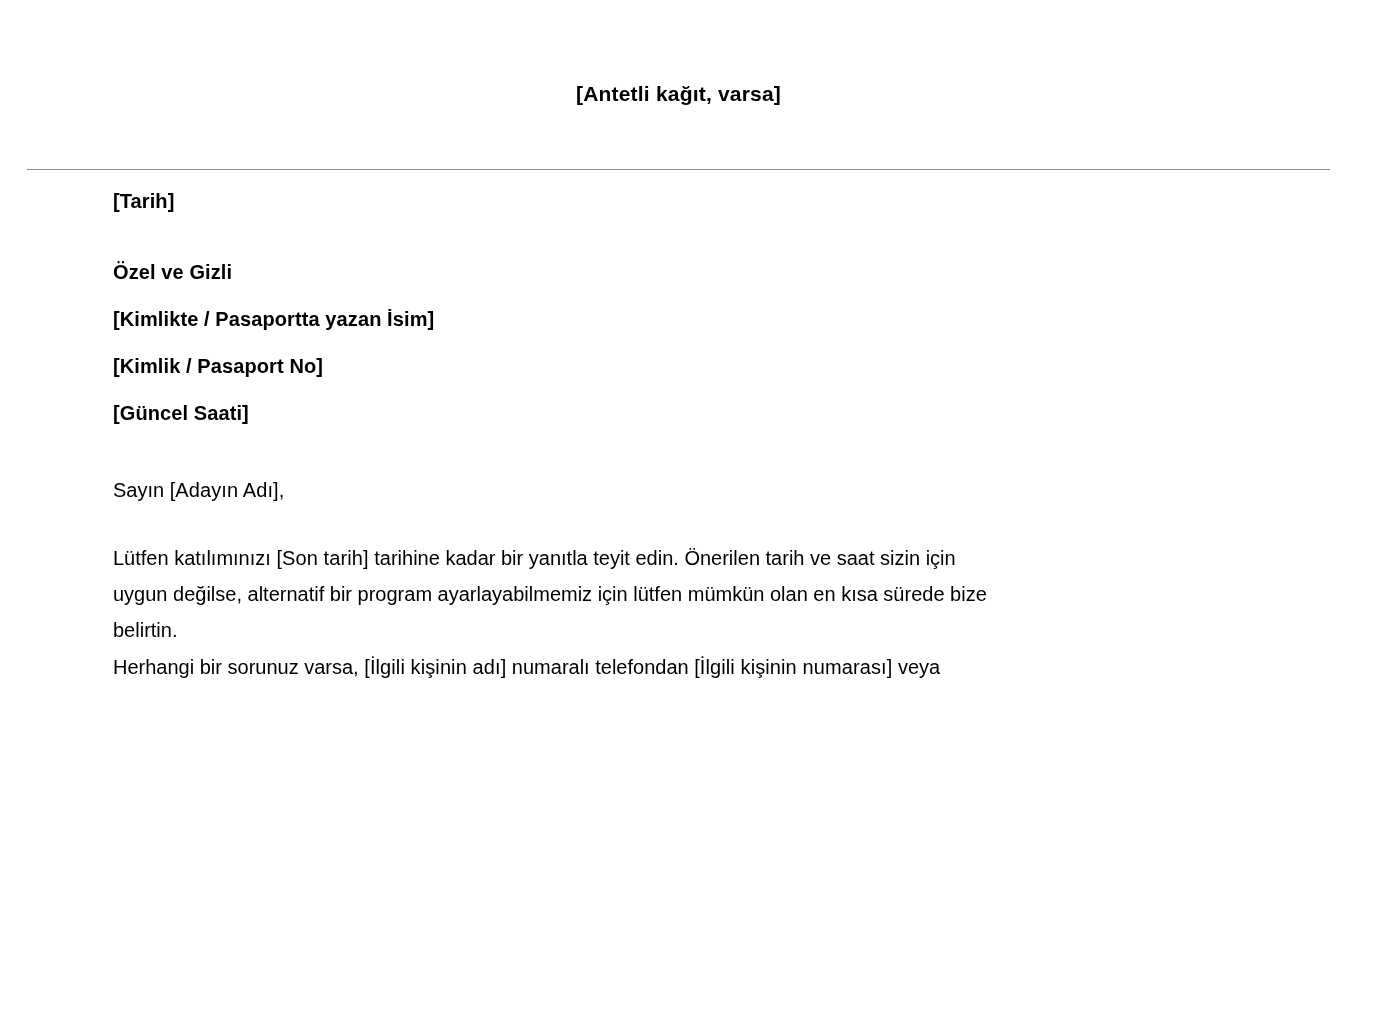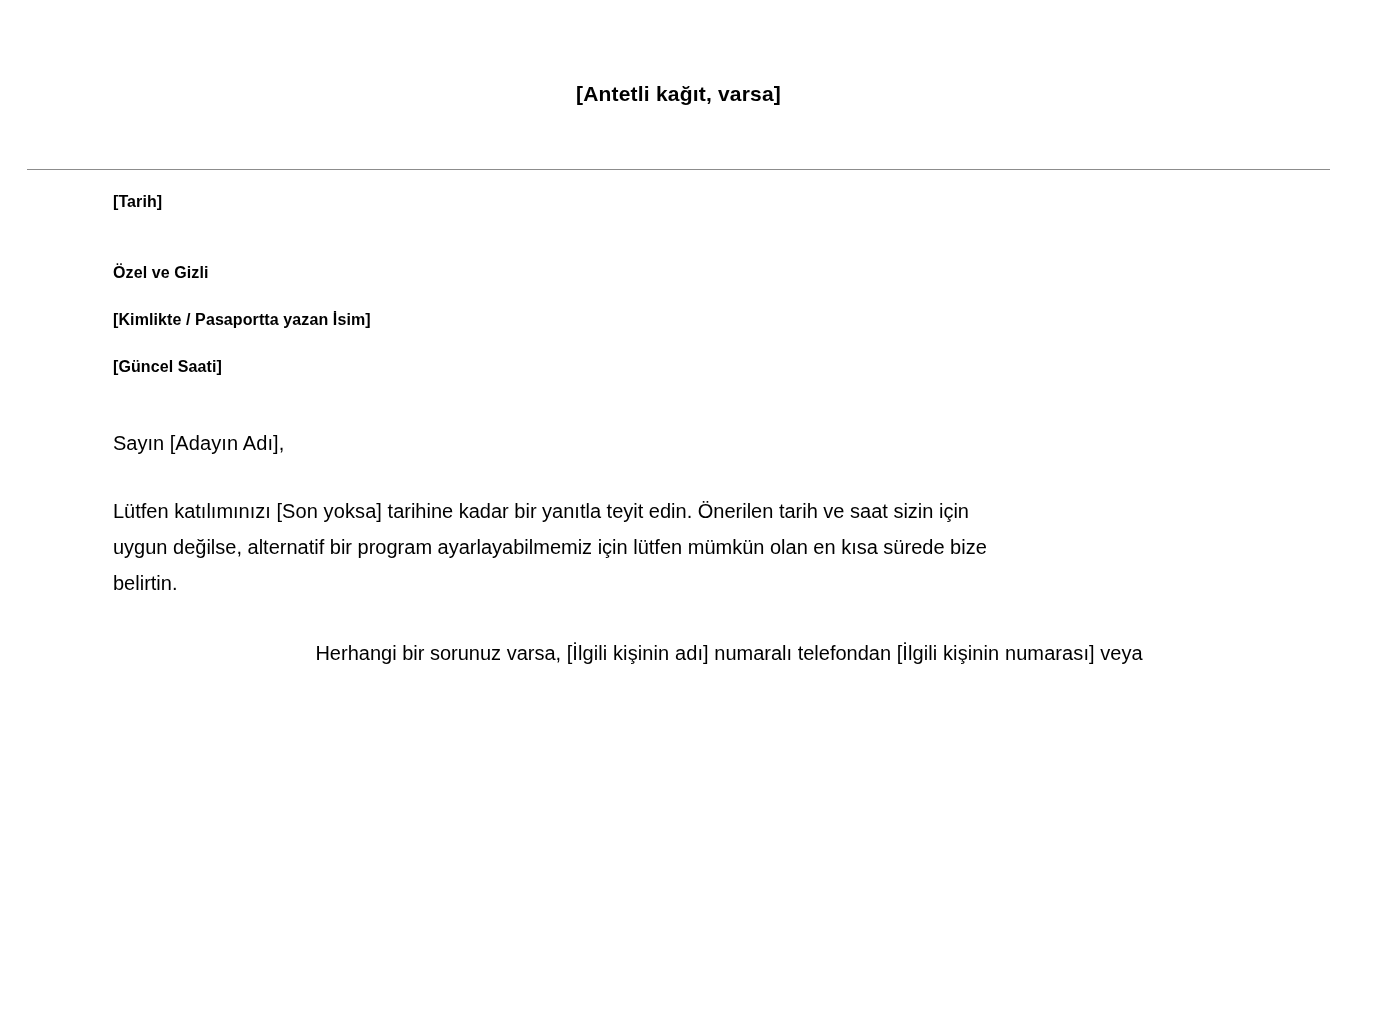--- a/index.html
+++ b/index.html
@@ -38,21 +38,21 @@
     height: 0;
   }
   .content {
     margin-left: 113px;
     width: 1232px;
     font-size: 20px;
   }
   .info {
     margin: 0;
     font-weight: 700;
-    font-size: 16px;
+    font-size: 20px;
     line-height: 47px;
     letter-spacing: 0.1px;
   }
   .info.first { margin-top: 8px; }
   .info.gap   { margin-top: 24px; }
   .salutation {
     margin: 36px 0 0;
     font-size: 20px;
     line-height: 35px;
   }
@@ -71,23 +71,21 @@
     display: inline-block;
     font-weight: 400;
     margin-right: 10px;
   }
   .bullet b { letter-spacing: 0.1px; }
   .para.confirm {
     margin-top: 32px;
     line-height: 36px;
   }
   .para.contact {
-    margin-top: 33px;
     line-height: 38px;
-    text-align: center;
   }
   b { font-weight: 400; letter-spacing: 0.1px; }
 </style>
 </head>
 <body>
 
 <div class="page">
 
   <div class="letterhead-wrap">
     <div class="letterhead">[Antetli kağıt, varsa]</div>
@@ -96,29 +94,30 @@
   <hr class="divider">
 
   <div class="content">
 
     <p class="info first">[Tarih]</p>
 
     <p class="info gap">Özel ve Gizli</p>
 
     <p class="info">[Kimlikte / Pasaportta yazan İsim]</p>
 
+    <p class="info">[Kimlik / Pasaport No]</p>
 
     <p class="info">[Güncel Saati]</p>
 
     <p class="salutation">Sayın <b>[Adayın Adı]</b>,</p>
 
 
 
     <div class="para confirm">
-      <div class="line">Lütfen katılımınızı <b>[Son yoksa]</b> tarihine kadar bir yanıtla teyit edin. Önerilen tarih ve saat sizin için</div>
+      <div class="line">Lütfen katılımınızı <b>[Son tarih]</b> tarihine kadar bir yanıtla teyit edin. Önerilen tarih ve saat sizin için</div>
       <div class="line">uygun değilse, alternatif bir program ayarlayabilmemiz için lütfen mümkün olan en kısa sürede bize</div>
       <div class="line">belirtin.</div>
     </div>
 
     <div class="para contact">
       <div class="line">Herhangi bir sorunuz varsa, <b>[İlgili kişinin adı]</b> numaralı telefondan <b>[İlgili kişinin numarası]</b> veya</div>
     </div>
 
   </div>
 </div>

